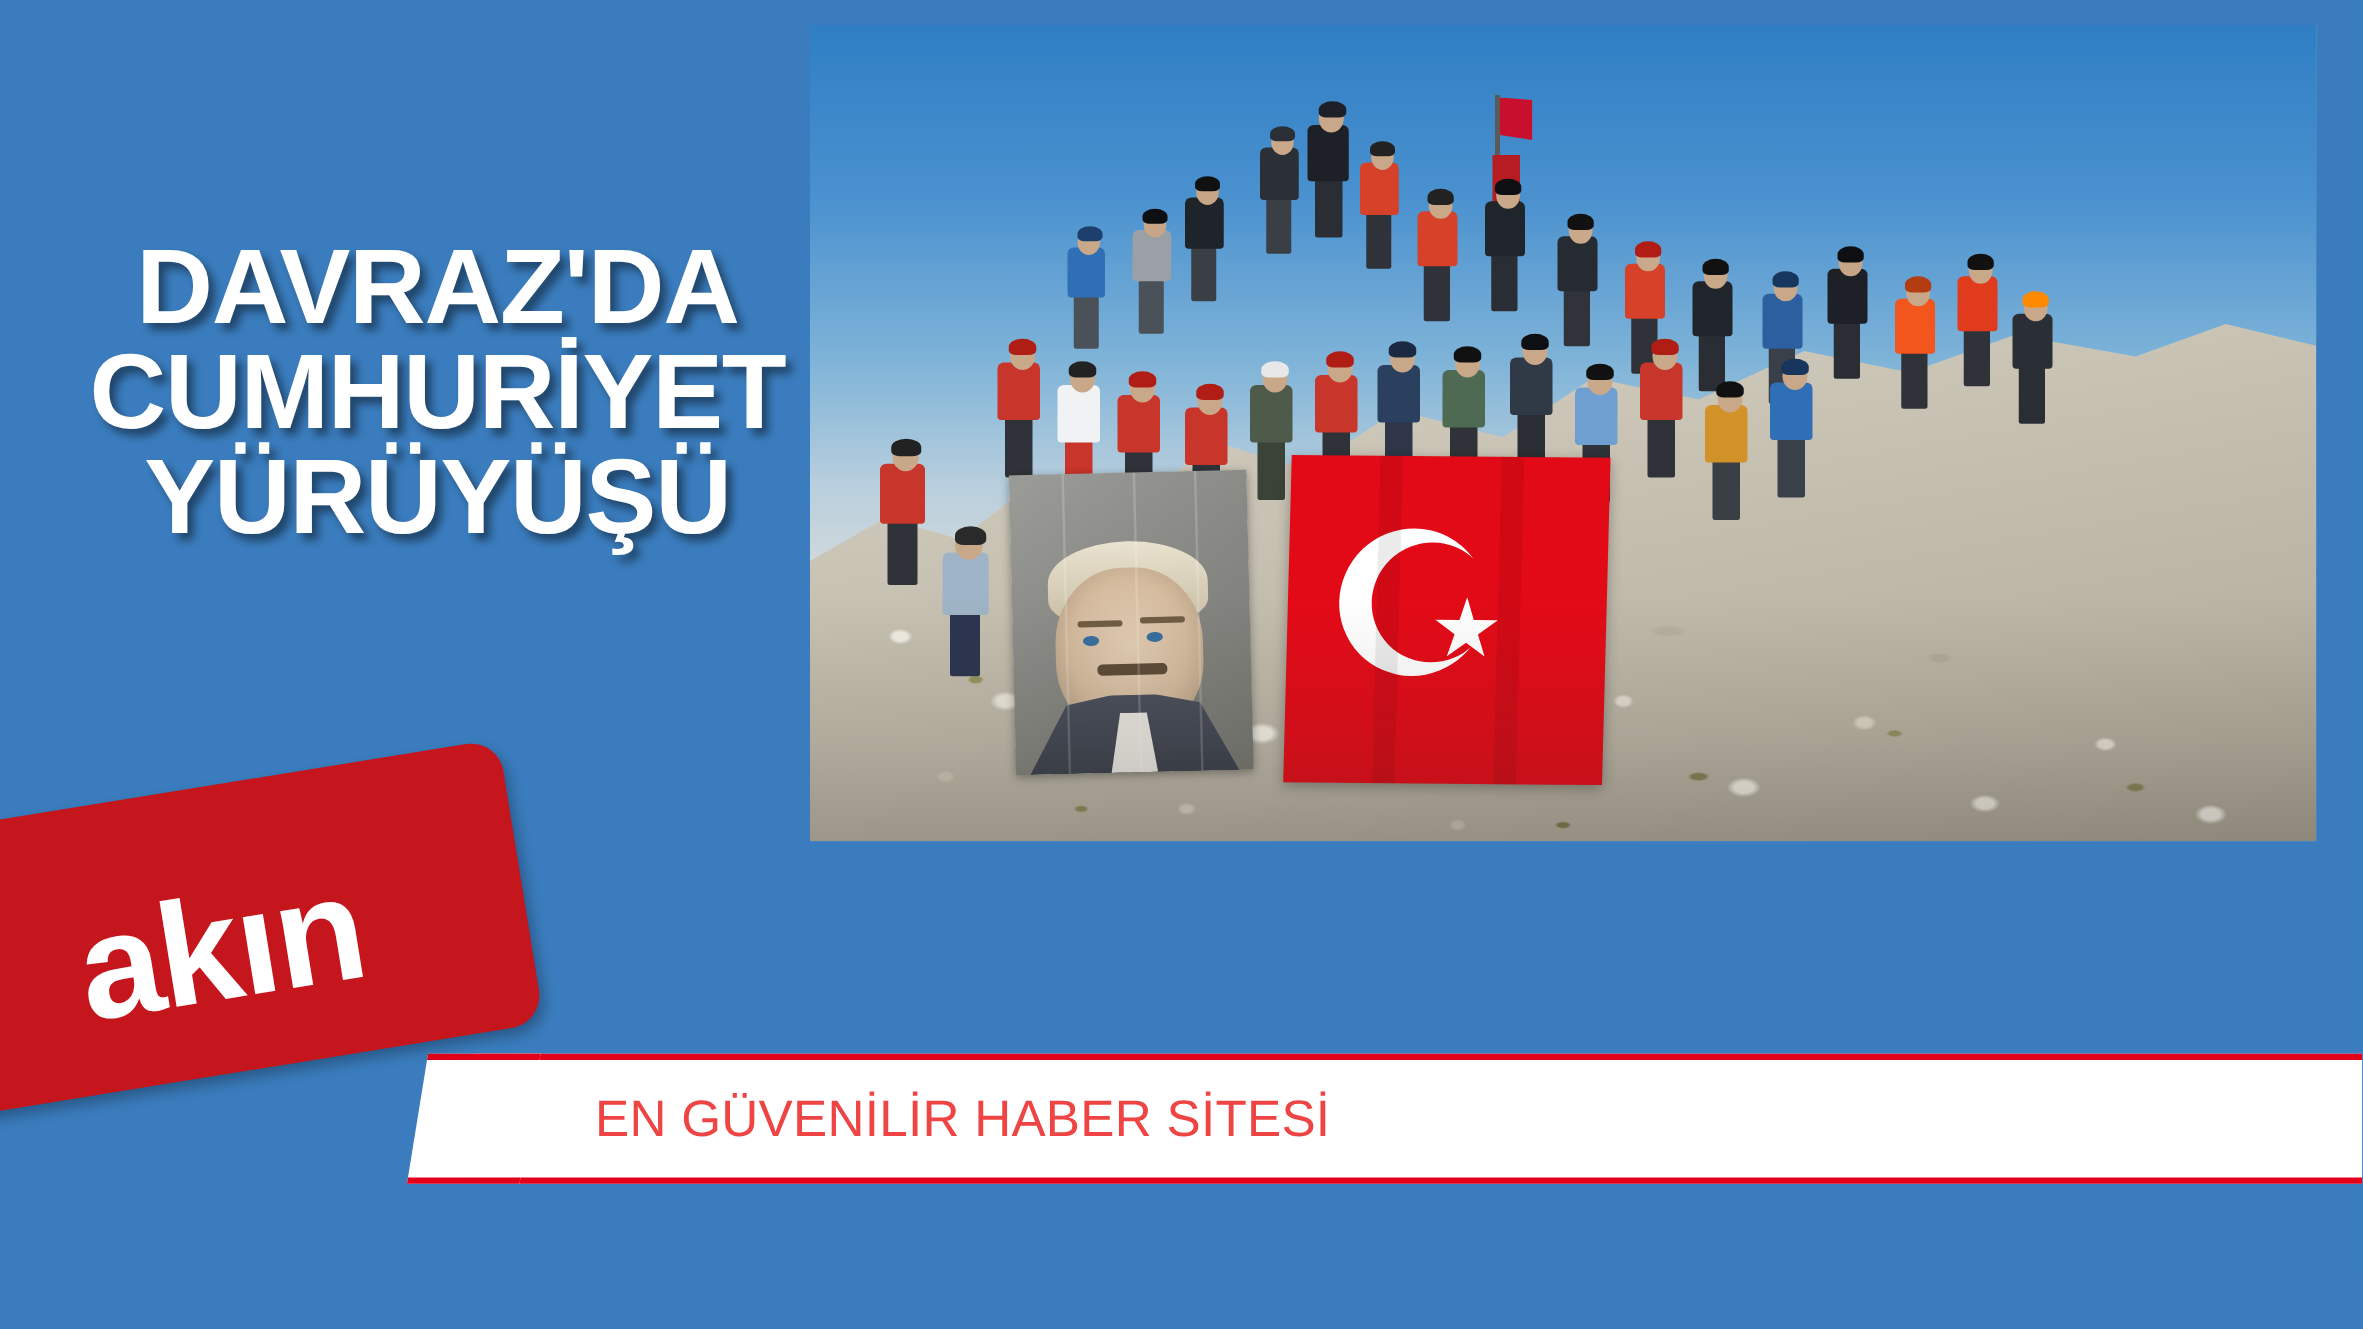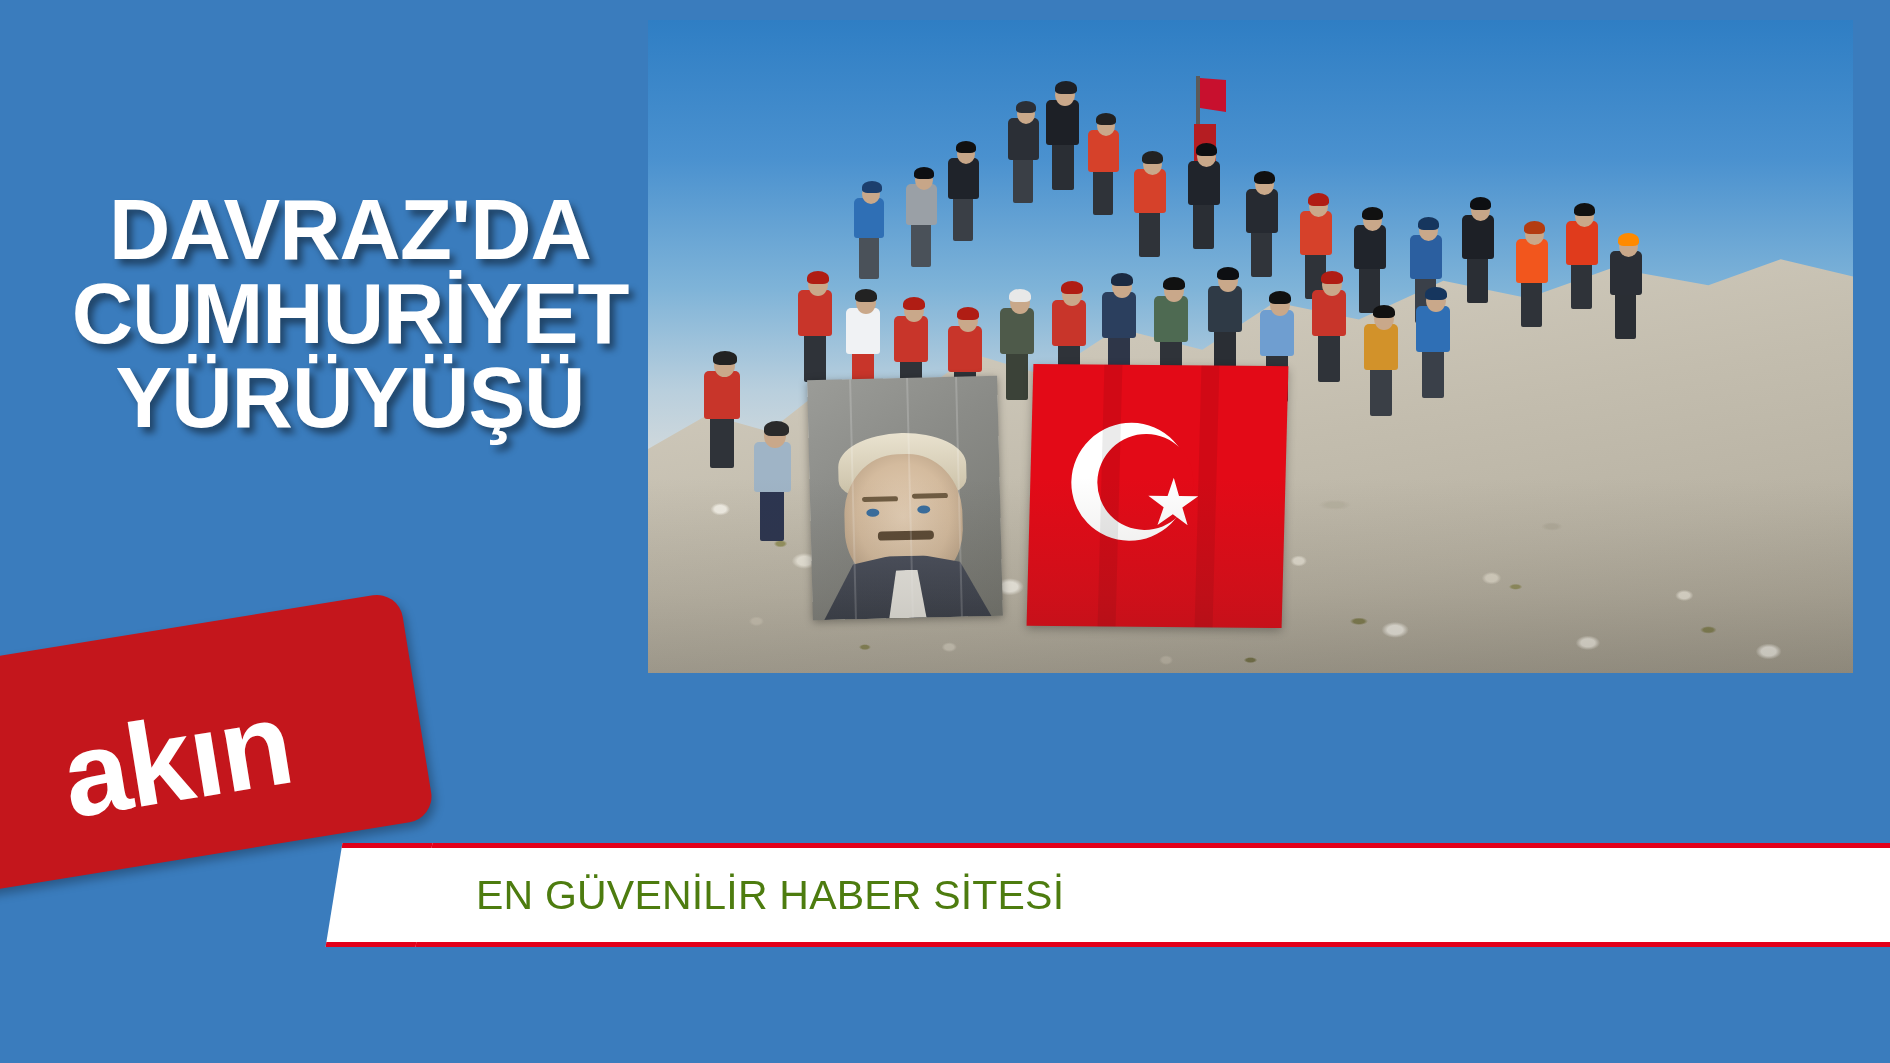--- a/index.html
+++ b/index.html
@@ -428,16 +428,16 @@
     <span class="ln ln1">DAVRAZ'DA</span>
     <span class="ln ln2">CUMHURİYET</span>
     <span class="ln ln3">YÜRÜYÜŞÜ</span>
   </div>
 
   <div class="redtag" style="background: rgb(196, 22, 28);"></div>
   <div class="logoword" style="color: rgb(255, 255, 255);">akın</div>
 
   <div class="whitebar" style="background: rgb(255, 255, 255); border-top-color: rgb(226, 0, 26); border-bottom-color: rgb(226, 0, 26);">
     <div class="wb-skew" style="background: rgb(255, 255, 255); border-top-color: rgb(226, 0, 26); border-bottom-color: rgb(226, 0, 26);"></div>
-    <span class="slogan" style="color: #4d7c0f;">EN GÜVENİLİR HABER SİTESİ</span>
+    <span class="slogan" style="color: #ef4444;">EN GÜVENİLİR HABER SİTESİ</span>
   </div>
 
 </div>
 
 </body></html>

